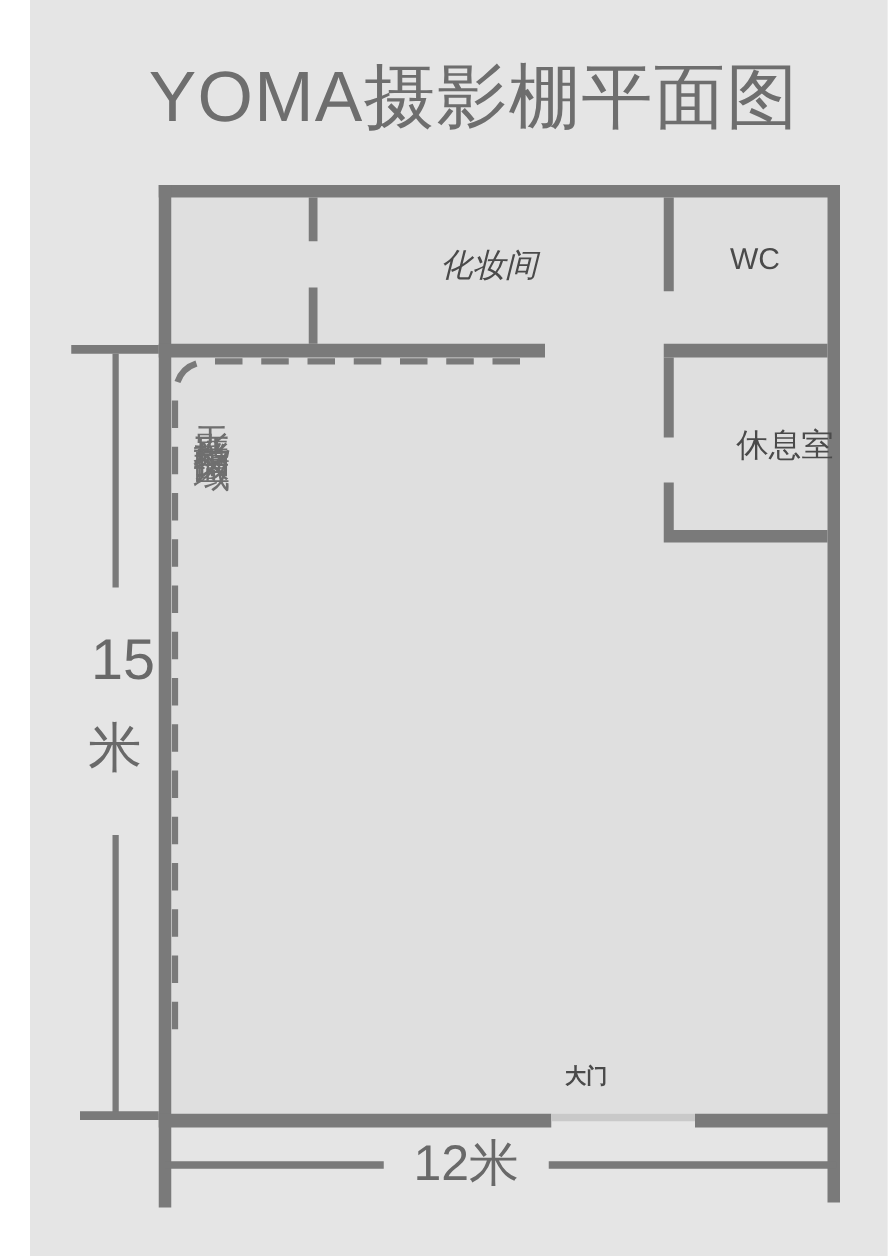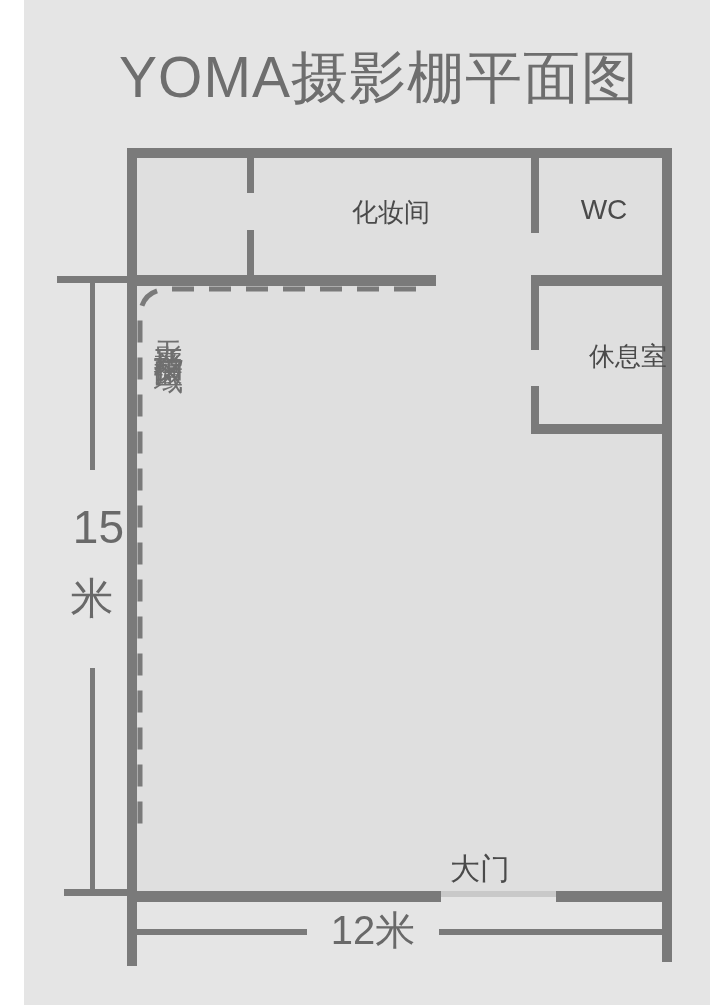--- a/index.html
+++ b/index.html
@@ -16,24 +16,24 @@
   .threshold{position:absolute;background:var(--c-threshold,#c9c9c9);}
   .title{
     position:absolute;top:40px;left:0;width:710px;
     text-align:center;font-size:57px;font-weight:400;
     color:var(--c-title_text,#6e6e6e);letter-spacing:1px;white-space:nowrap;
   }
   .room-label{
     position:absolute;text-align:center;
     color:var(--c-room_label,#4a4a4a);white-space:nowrap;
   }
-  .lbl-makeup{left:307px;top:195px;width:120px;font-size:26px;}
-  .lbl-wc{left:540px;top:194px;width:80px;font-size:28px;}
+  .lbl-makeup{left:307px;top:195px;width:120px;font-size:26px;font-style:italic;}
+  .lbl-wc{left:540px;top:194px;width:80px;font-size:24px;}
   .lbl-rest{left:544px;top:339px;width:120px;font-size:26px;}
-  .lbl-door{left:406px;top:849px;width:100px;font-size:30px;}
+  .lbl-door{left:395px;top:849px;width:100px;font-size:17px;font-weight:bold;}
   .lbl-shooting{
     position:absolute;left:241px;top:528px;width:300px;
     text-align:center;font-size:57px;letter-spacing:3px;
     color:var(--c-area_label,#7c7c7c);white-space:nowrap;
   }
   .lbl-seamless{
     position:absolute;left:125px;top:318px;
     writing-mode:vertical-rl;text-orientation:upright;
     font-size:29px;letter-spacing:4px;
     color:var(--c-side_label,#6f6f6f);

